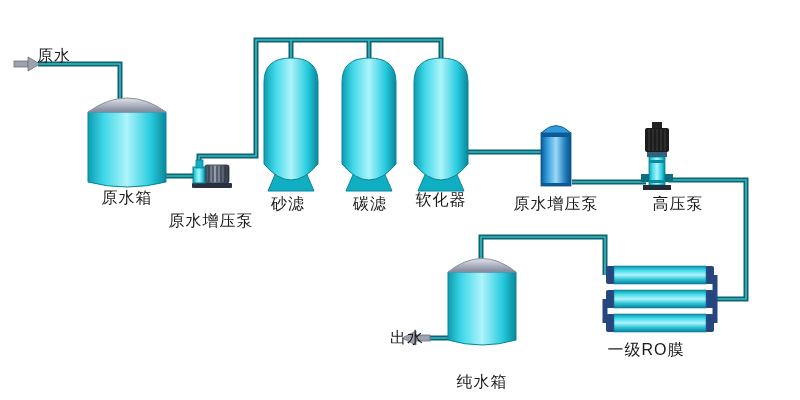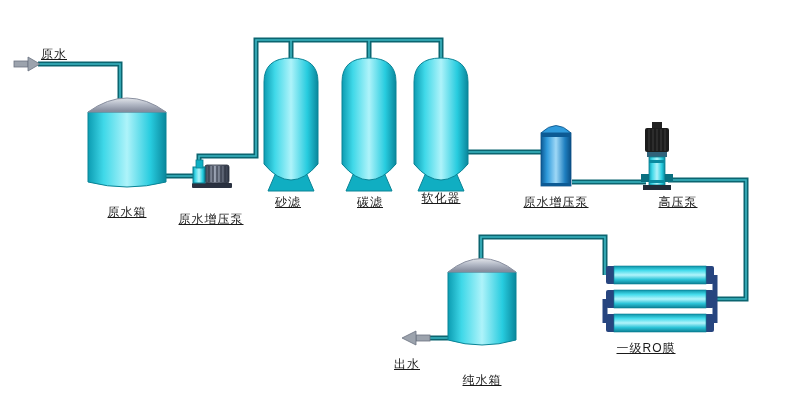--- a/index.html
+++ b/index.html
@@ -3,21 +3,21 @@
 <meta charset="utf-8">
 <style>
   html,body{margin:0;padding:0;background:#fff;}
   #stage{
     position:relative;width:800px;height:400px;background:#ffffff;
     font-family:"Liberation Sans","DejaVu Sans",sans-serif;overflow:hidden;
   }
   #stage svg{position:absolute;left:0;top:0;}
   .lbl{
     position:absolute;transform:translateX(-50%);
-    font-size:12px;color:#1a1a1a;white-space:nowrap;letter-spacing:1px;text-decoration:underline;
+    font-size:16px;color:#1a1a1a;white-space:nowrap;letter-spacing:1px;
   }
 </style>
 </head>
 <body>
 
 <div id="stage">
 
   <svg width="800" height="400" viewBox="0 0 800 400">
     <defs>
       <linearGradient id="vGrad" x1="0" y1="0" x2="1" y2="0">
@@ -146,24 +146,24 @@
       <path d="M448,272 Q482,245 516,272 Z" fill="url(#domeGrad)" stroke="#8a90a0" stroke-width="1"></path>
     </g>
 
     <g>
       <rect x="416" y="335" width="14" height="6" fill="#9ca3ad" stroke="#6b7280" stroke-width="0.8"></rect>
       <polygon points="416,331 416,345 402,338" fill="#9ca3ad" stroke="#6b7280" stroke-width="0.8"></polygon>
     </g>
   </svg>
 
   <div class="lbl" style="left:54px;top:46px">原水</div>
-  <div class="lbl" style="left:127px;top:204px">原水箱</div>
+  <div class="lbl" style="left:127px;top:188px">原水箱</div>
   <div class="lbl" style="left:211px;top:211px">原水增压泵</div>
   <div class="lbl" style="left:288px;top:194px">砂滤</div>
   <div class="lbl" style="left:370px;top:194px">碳滤</div>
   <div class="lbl" style="left:441px;top:190px">软化器</div>
   <div class="lbl" style="left:556px;top:194px">原水增压泵</div>
   <div class="lbl" style="left:678px;top:194px">高压泵</div>
   <div class="lbl" style="left:646px;top:340px">一级RO膜</div>
   <div class="lbl" style="left:482px;top:372px">纯水箱</div>
-  <div class="lbl" style="left:407px;top:356px">出水</div>
+  <div class="lbl" style="left:407px;top:328px">出水</div>
 
 </div>
 
 </body></html>

